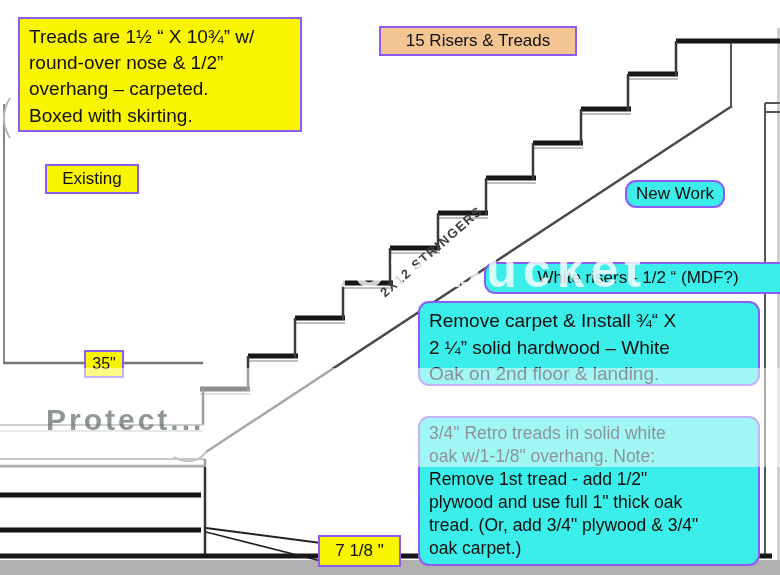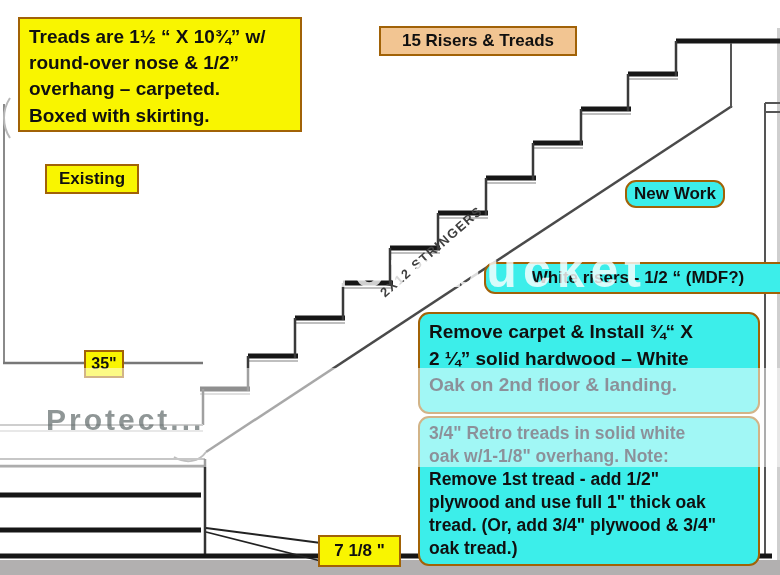--- a/index.html
+++ b/index.html
@@ -2,22 +2,22 @@
 <html><head>
 <meta charset="utf-8">
 <style>
   html,body{margin:0;padding:0;background:#e8e8e8;}
   #stage{
     position:relative;width:780px;height:575px;overflow:hidden;
     background:#ffffff;font-family:"Liberation Sans",sans-serif;
   }
   svg{position:absolute;left:0;top:0;z-index:1;}
   .box{
-    position:absolute;box-sizing:border-box;border:2px solid #a16207;
-    font-weight:bold;color:#101010;z-index:3;
+    position:absolute;box-sizing:border-box;border:2px solid #8b5cf6;
+    font-weight:normal;color:#101010;z-index:3;
   }
   .yellow{background:#f9f500;}
   .cyan{background:#3ceeea;border-radius:11px;}
   .peach{background:#f2c592;}
   .center{display:flex;align-items:center;justify-content:center;}
   .faded{color:#0f172a;}
   .wash{
     position:absolute;left:0;top:368px;width:780px;height:99px;
     background:rgba(255,255,255,0.52);z-index:4;pointer-events:none;
   }
@@ -82,33 +82,33 @@
 
   <div class="box peach center" style="left:379px;top:26px;width:198px;height:30px;font-size:17px;">15 Risers &amp; Treads</div>
 
   <div class="box yellow center" style="left:45px;top:164px;width:94px;height:30px;font-size:17px;">Existing</div>
 
 
   <div class="box cyan center" style="left:625px;top:180px;width:100px;height:28px;font-size:17px;">New Work</div>
 
   <div class="box cyan center" style="left:484px;top:262px;width:308px;height:32px;font-size:17px;">White risers - 1/2 “ (MDF?)</div>
 
-  <div class="box cyan note-lines" style="left:418px;top:312px;width:342px;height:102px;line-height:1.40;">
+  <div class="box cyan note-lines" style="left:418px;top:301px;width:342px;height:85px;line-height:1.40;">
     <div>Remove carpet &amp; Install ¾“ X</div>
     <div>2 ¼”  solid  hardwood – White</div>
     <div class="faded">Oak on 2nd floor &amp; landing.</div>
   </div>
 
   <div class="box cyan note-lines" style="left:418px;top:416px;width:342px;height:150px;font-size:17.5px;line-height:1.32;padding-top:4px;">
     <div class="faded">3/4" Retro treads in solid white</div>
     <div class="faded">oak w/1-1/8" overhang. Note:</div>
     <div>Remove 1st tread - add 1/2"</div>
     <div>plywood and use full 1" thick oak</div>
     <div>tread. (Or, add 3/4" plywood &amp; 3/4"</div>
-    <div>oak tread.)</div>
+    <div>oak carpet.)</div>
   </div>
 
   <div class="box yellow center" style="left:84px;top:350px;width:40px;height:28px;font-size:16px;">35"</div>
 
   <div class="box yellow center" style="left:318px;top:535px;width:83px;height:32px;font-size:17px;">7 1/8 "</div>
 
   <div class="wash"></div>
   <div class="wm wm-brand">photobucket</div>
   <div class="wm wm-protect">Protect...</div>
 

